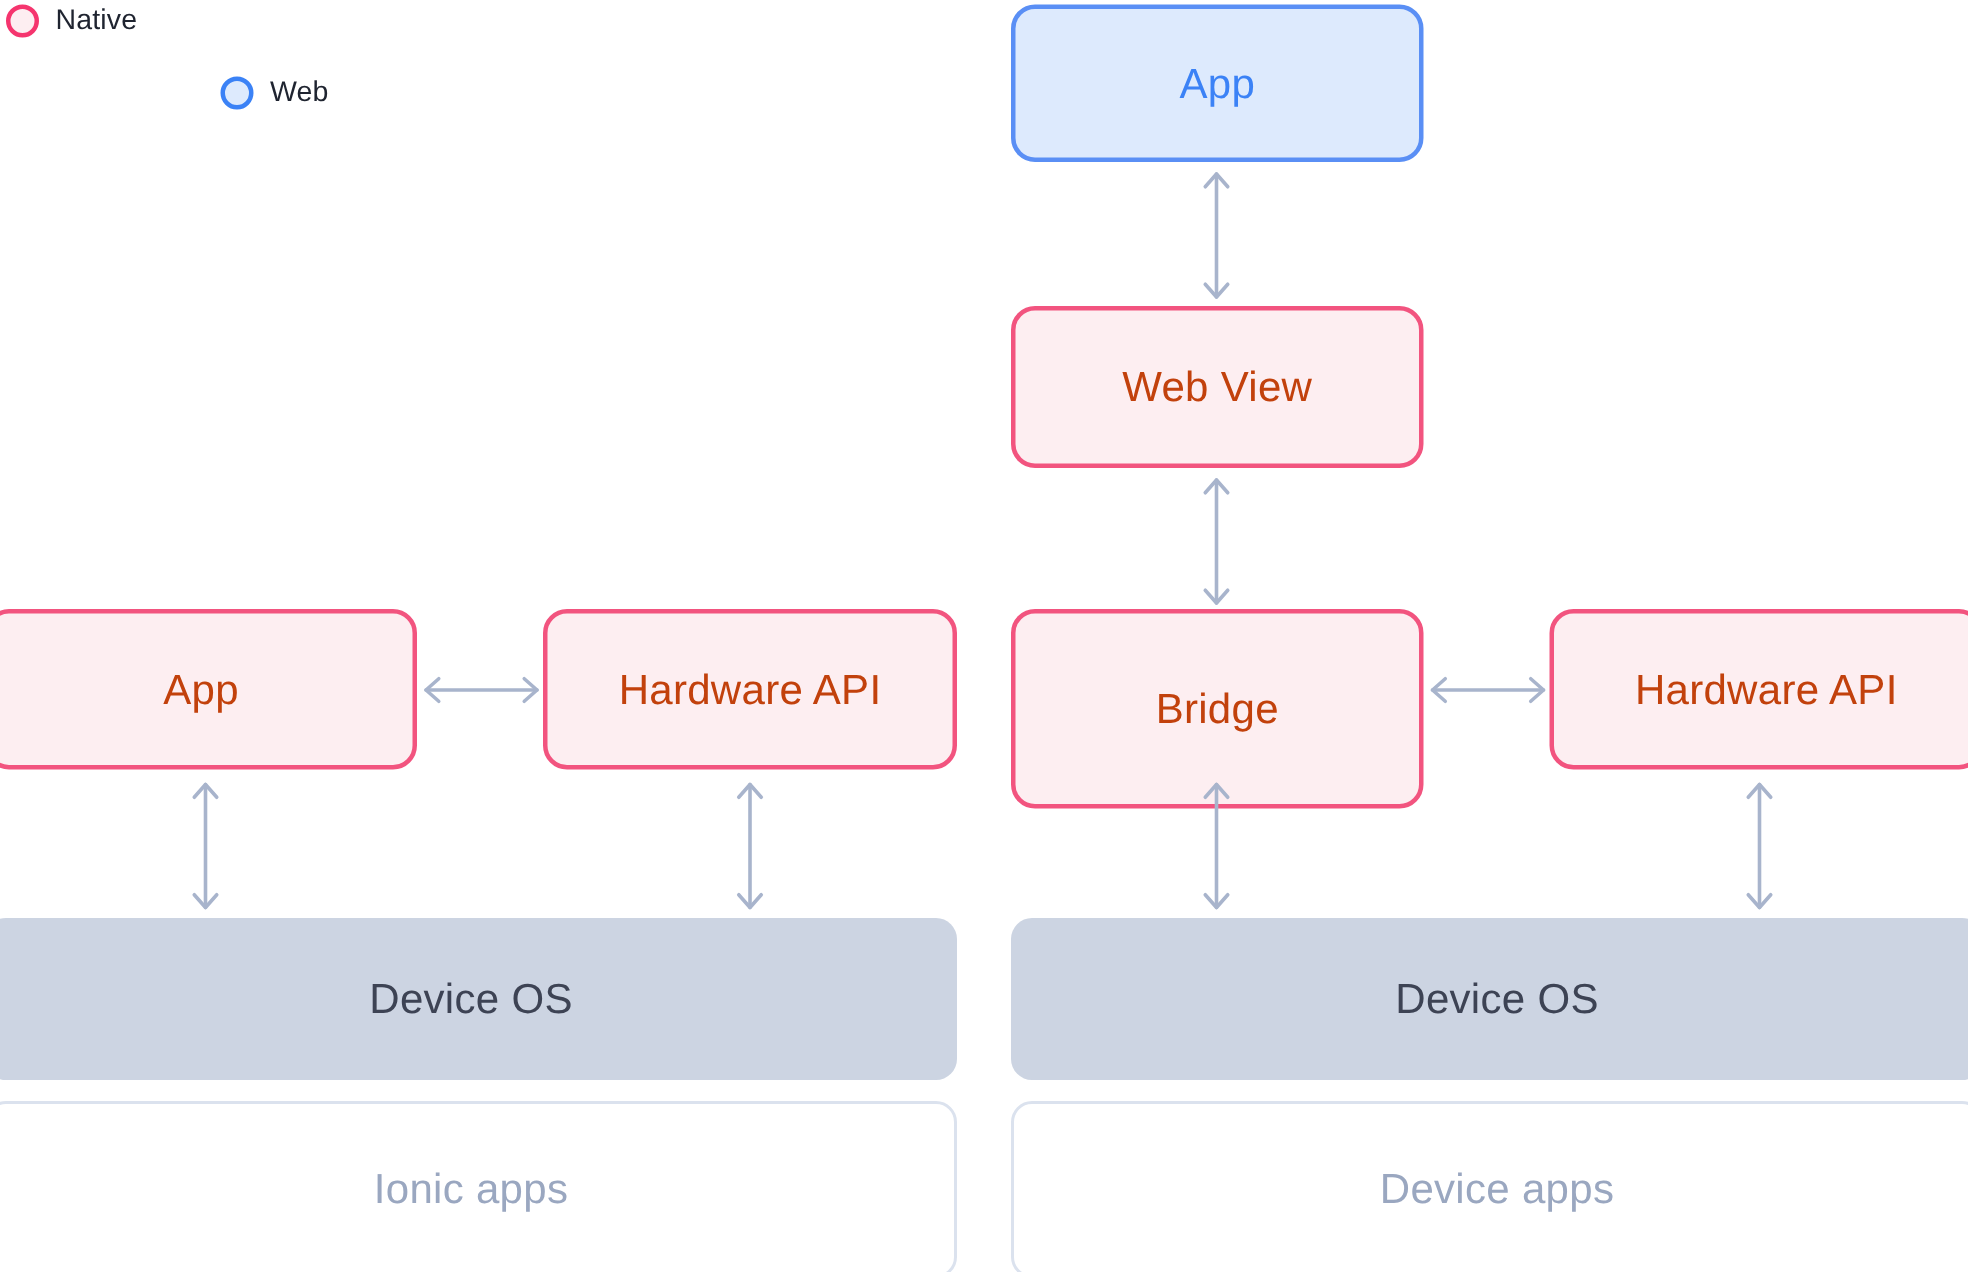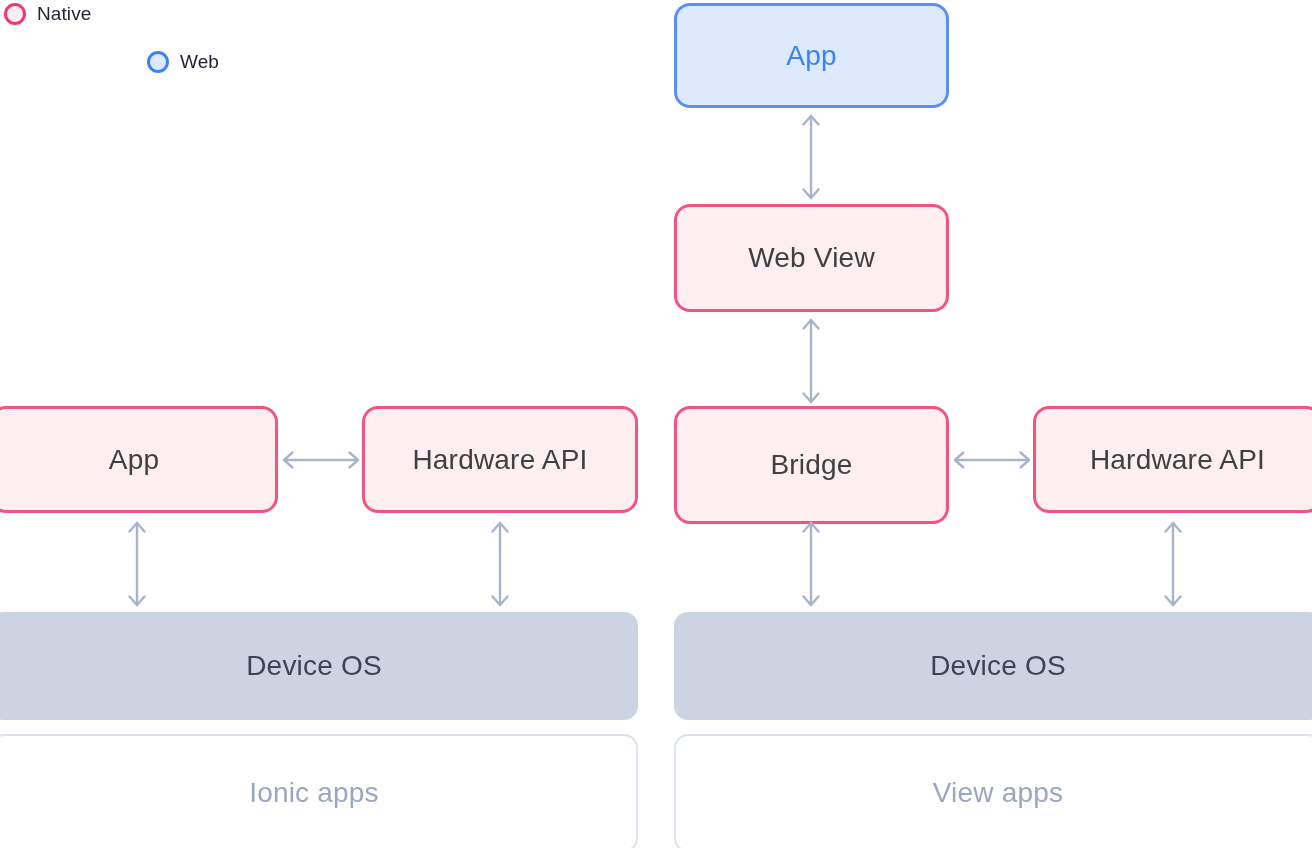--- a/index.html
+++ b/index.html
@@ -55,21 +55,21 @@
     border-radius: 16px;
     font-size: 28px;
     letter-spacing: 0.2px;
     text-align: center;
     white-space: nowrap;
   }
 
   .node.native {
     border: 3px solid #f2547f;
     background: #fdeef1;
-    color: #404040;
+    color: #c2410c;
   }
 
   .node.web {
     border: 3px solid #5a8ff5;
     background: #ddeafd;
     color: #3b82f6;
   }
 
   .node.os {
     border: none;
@@ -146,21 +146,21 @@
         <polyline points="12.5,6.5 4,14 12.5,21.5"></polyline>
         <polyline points="69.5,6.5 78,14 69.5,21.5"></polyline>
       </g>
     </svg>
   </div>
 
   <div class="node native" style="left:362px; top:406px; width:276px; height:107px;">
     <span>Hardware API</span>
   </div>
 
-  <div class="node native" style="left:674px; top:406px; width:275px; height:118px;">
+  <div class="node native" style="left:674px; top:406px; width:275px; height:133px;">
     <span>Bridge</span>
   </div>
 
   <div class="arrow" style="left:951px; top:446px; width:82px; height:28px;">
     <svg width="82" height="28" viewBox="0 0 82 28">
       <g stroke="#a8b4cc" stroke-width="2.4" fill="none" stroke-linecap="round" stroke-linejoin="round">
         <line x1="4" y1="14" x2="78" y2="14"></line>
         <polyline points="12.5,6.5 4,14 12.5,21.5"></polyline>
         <polyline points="69.5,6.5 78,14 69.5,21.5"></polyline>
       </g>
@@ -217,16 +217,16 @@
 
   <div class="node os" style="left:674px; top:612px; width:648px; height:108px;">
     <span>Device OS</span>
   </div>
 
   <div class="node ghost" style="left:-10px; top:734px; width:648px; height:118px;">
     <span>Ionic apps</span>
   </div>
 
   <div class="node ghost" style="left:674px; top:734px; width:648px; height:118px;">
-    <span>View apps</span>
+    <span>Device apps</span>
   </div>
 
 </div>
 
 </body></html>

